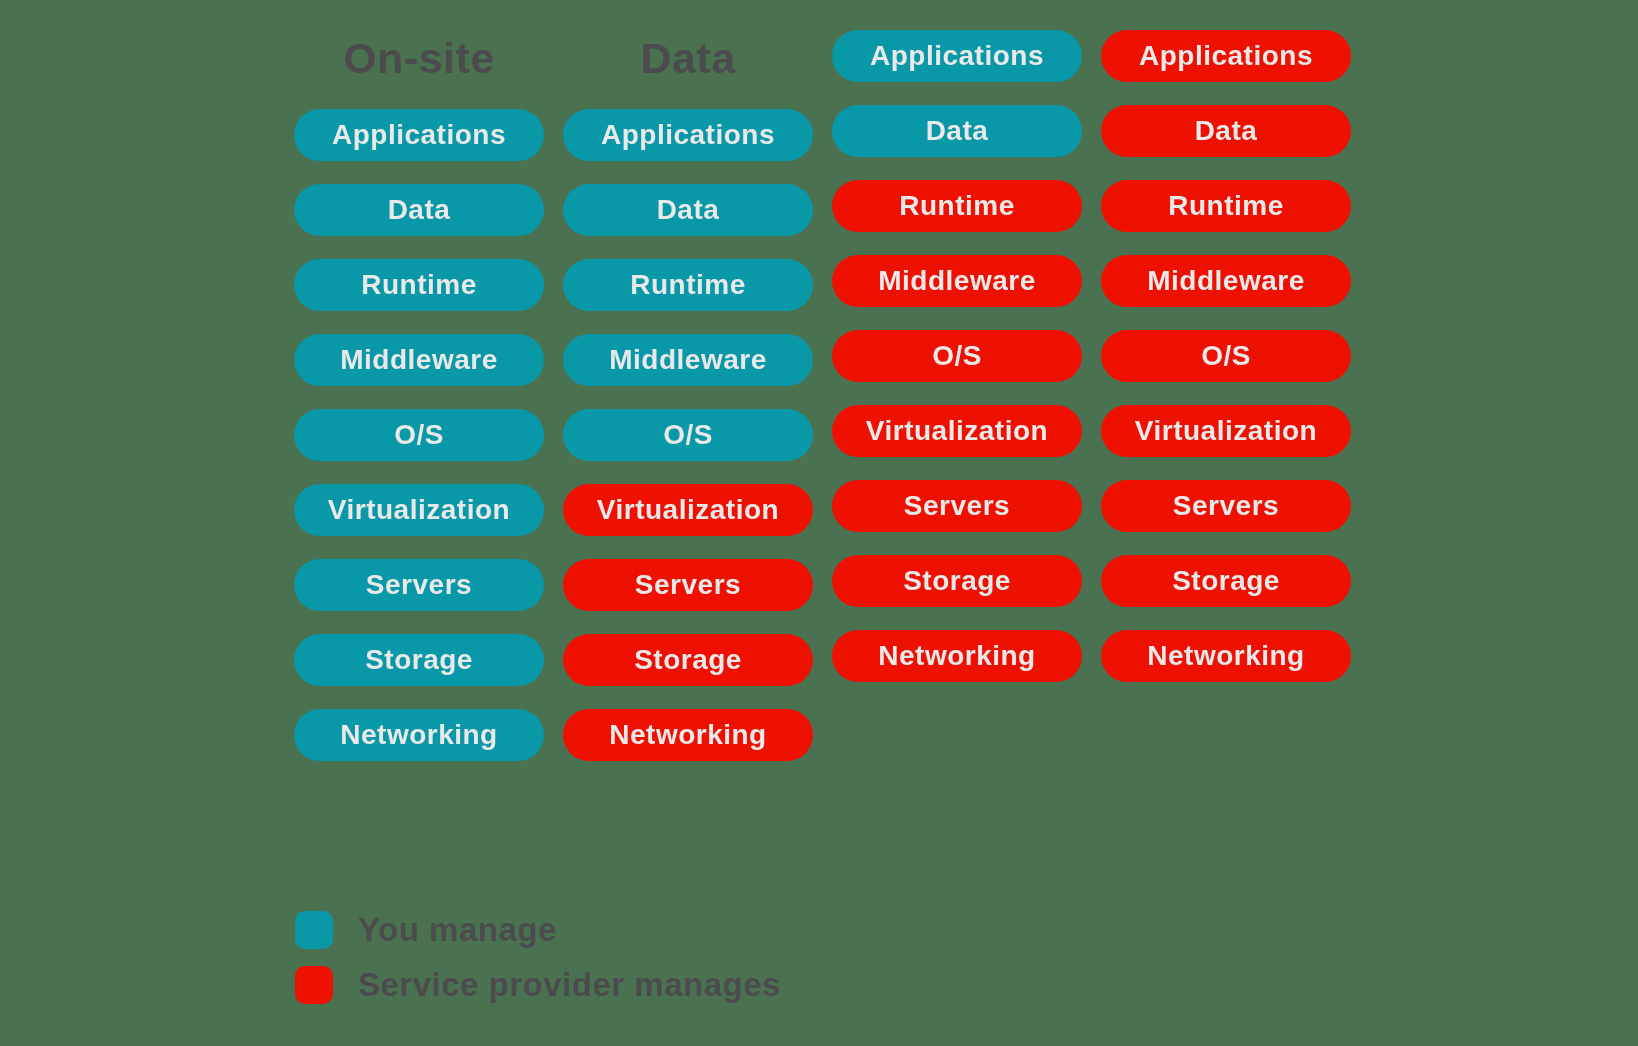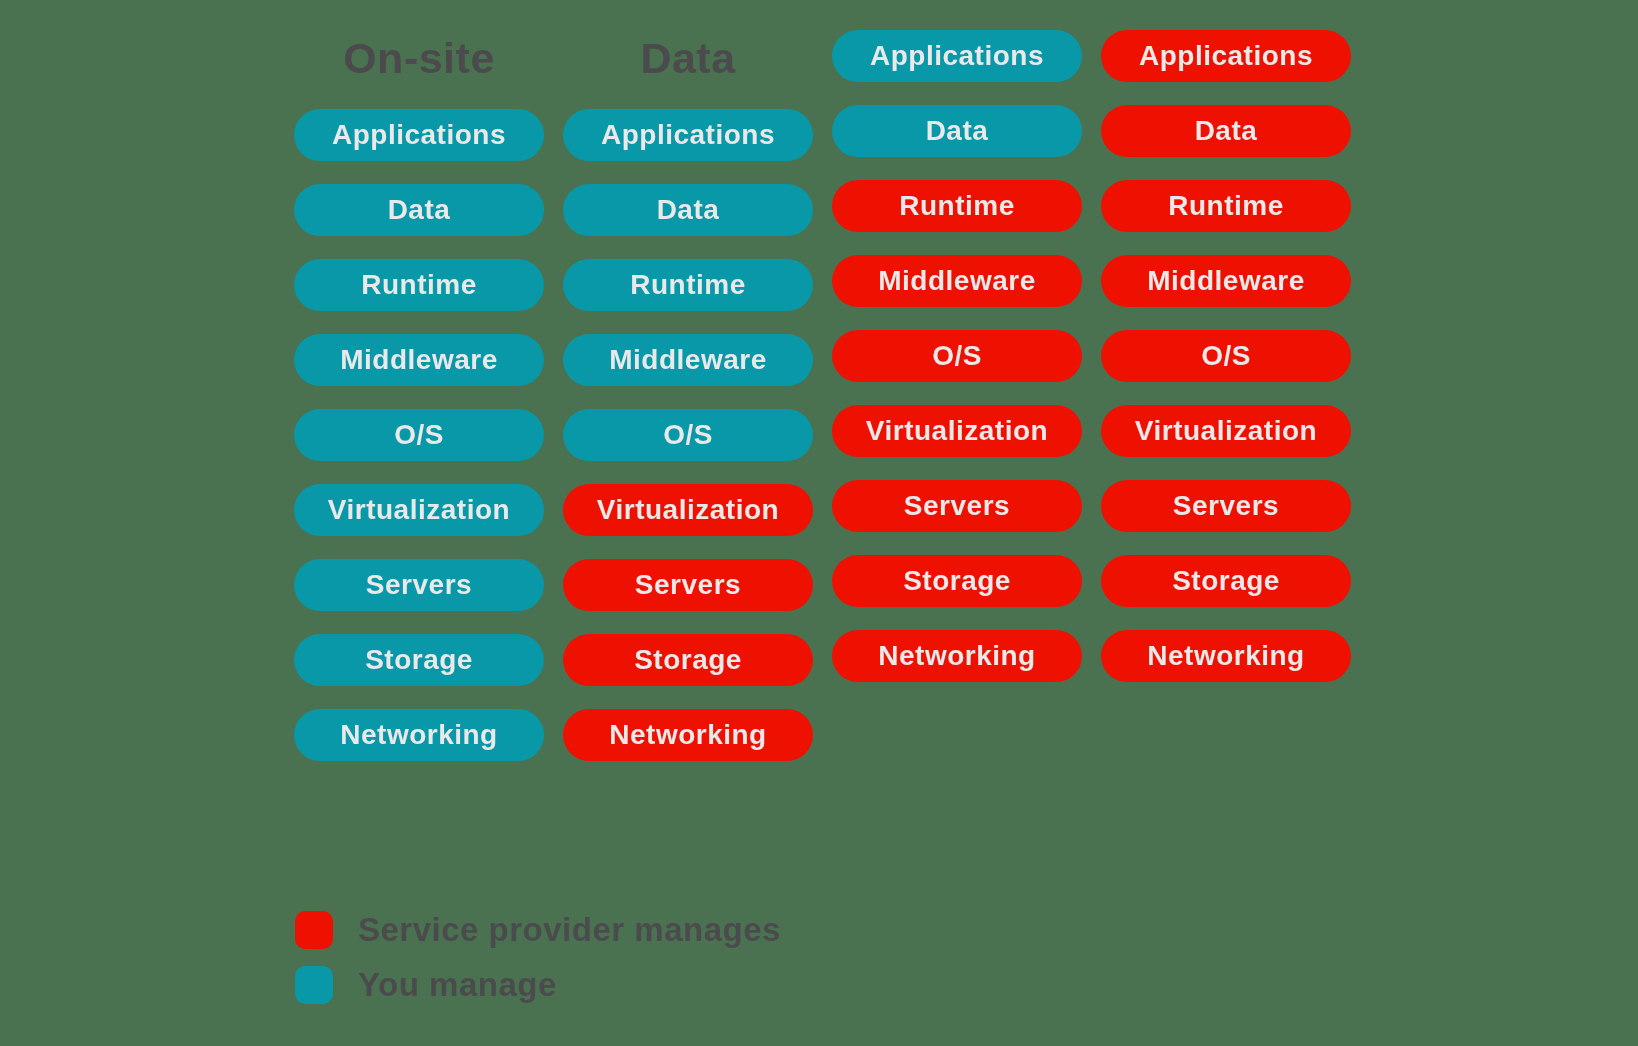--- a/index.html
+++ b/index.html
@@ -125,21 +125,21 @@
         <div class="pill provider">Middleware</div>
         <div class="pill provider">O/S</div>
         <div class="pill provider">Virtualization</div>
         <div class="pill provider">Servers</div>
         <div class="pill provider">Storage</div>
         <div class="pill provider">Networking</div>
       </div>
     </div>
   <div class="legend" id="legend">
       <div class="legend-row">
+        <div class="swatch you"></div>
+        <div class="legend-label">You manage</div>
+      </div>
+      <div class="legend-row">
         <div class="swatch provider"></div>
         <div class="legend-label">Service provider manages</div>
-      </div>
-      <div class="legend-row">
-        <div class="swatch you"></div>
-        <div class="legend-label">You manage</div>
       </div>
     </div>
 </div>
 
 </body></html>

